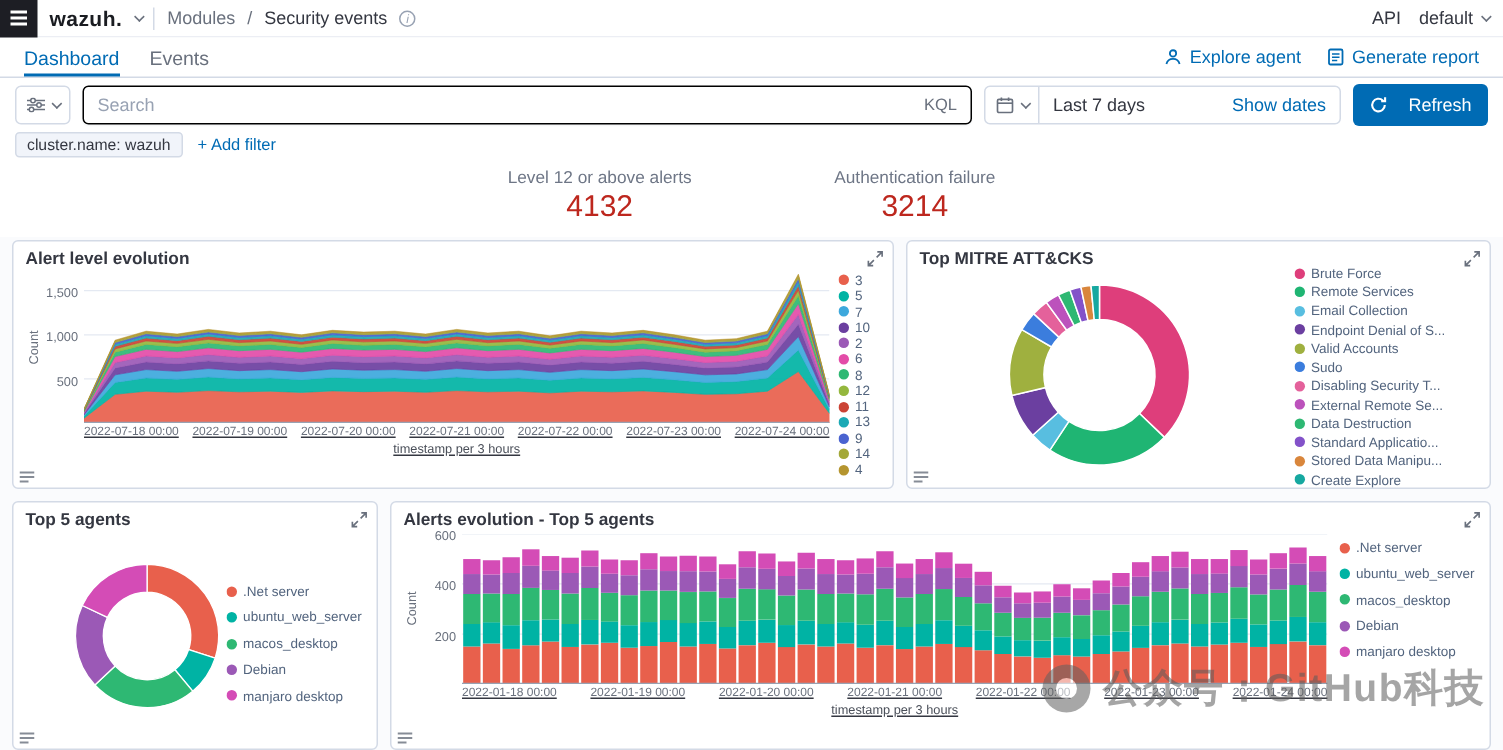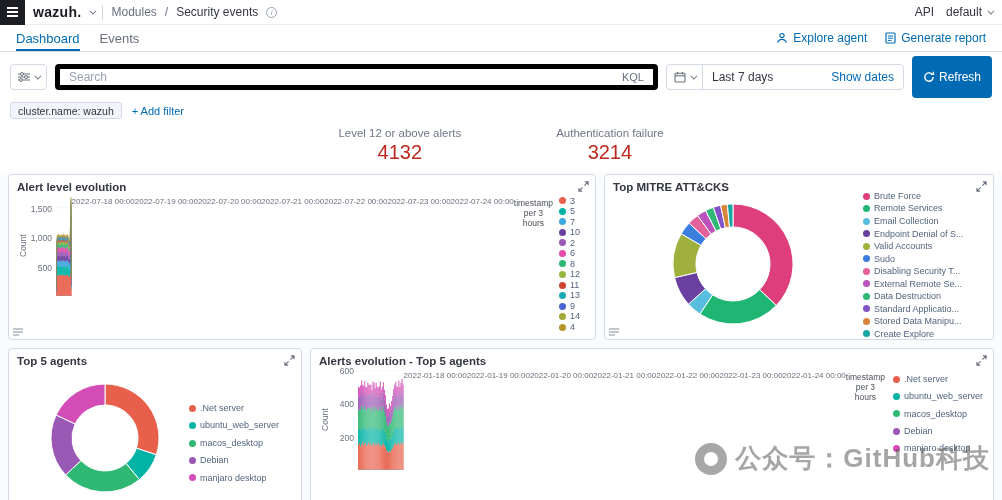--- a/index.html
+++ b/index.html
@@ -23,58 +23,58 @@
   
   .tabs-bar { height:27px; display:flex; align-items:stretch; padding:0 16px; border-bottom:1px solid #D3DAE6; gap:20px; background:#fff; }
   .tab { font-size:13px; color:#69707D; display:flex; align-items:center; cursor:pointer; }
   .tab.active { color:#006BB4; box-shadow: inset 0 -2px 0 #006BB4; }
   .tab-actions { margin-left:auto; display:flex; gap:18px; align-items:center; }
   .action-link { color:#006BB4; font-size:12px; display:flex; gap:5px; align-items:center; cursor:pointer; }
 
   
   .search-row { display:flex; align-items:center; gap:8px; padding:4px 10px; background:#fff; }
   .icon-btn { height:26px; border:1px solid #D3DAE6; border-radius:4px; background:#fff; display:flex; align-items:center; padding:0 7px; gap:4px; cursor:pointer; flex:none; }
-  .search-wrap { flex:1; height:26px; border:5px solid #000000; border-radius:4px; background:#fff; display:flex; align-items:center; padding:0 9px; box-shadow:0 1px 1px rgba(152,162,179,.1); }
+  .search-wrap { flex:1; height:26px; border:1px solid #000000; border-radius:4px; background:#fff; display:flex; align-items:center; padding:0 9px; box-shadow:0 1px 1px rgba(152,162,179,.1); }
   .search-wrap input { flex:1; border:none; outline:none; font-size:12px; color:#343741; font-family:"Liberation Sans", sans-serif; }
   .search-wrap input::placeholder { color:#98A2B3; }
   .kql { font-size:11px; color:#69707D; padding-left:6px; }
   .date-control { width:238px; height:26px; border:1px solid #D3DAE6; border-radius:4px; background:#fff; display:flex; align-items:center; flex:none; }
   .date-cal { display:flex; align-items:center; gap:4px; padding:0 7px; border-right:1px solid #D3DAE6; height:100%; cursor:pointer; }
   .time-range { font-size:12px; color:#343741; padding:0 9px; }
   .show-dates { margin-left:auto; font-size:12px; color:#006BB4; padding:0 9px; cursor:pointer; white-space:nowrap; }
-  .refresh-btn { background:#006BB4; color:#fff; border:none; border-radius:4px; height:42px; padding:0 11px; font-size:12px; display:flex; gap:4px; align-items:center; cursor:pointer; font-family:"Liberation Sans", sans-serif; flex:none; }
+  .refresh-btn { background:#006BB4; color:#fff; border:none; border-radius:4px; height:28px; padding:0 11px; font-size:12px; display:flex; gap:14px; align-items:center; cursor:pointer; font-family:"Liberation Sans", sans-serif; flex:none; }
 
   
   .filter-row { padding:0 10px 5px; display:flex; gap:10px; align-items:center; background:#fff; }
   .filter-pill { border:1px solid #D3DAE6; background:#F1F4FA; font-size:10.5px; color:#343741; padding:1.5px 7px; border-radius:3px; cursor:pointer; }
   .add-filter { color:#006BB4; font-size:11px; cursor:pointer; }
 
   
   .stats-row { display:flex; justify-content:center; gap:95px; padding:3px 0 8px; background:#fff; }
   .stat { text-align:center; }
   .stat-label { font-size:11.5px; color:#6E7686; }
   .stat-value { font-size:20px; margin-top:2px; font-weight:normal; }
 
   
   .charts { padding:2px 8px 4px; background:#FAFBFD; }
   .chart-row { display:flex; gap:8px; margin-bottom:8px; }
   .panel { background:#fff; border:1px solid #D3DAE6; border-radius:4px; position:relative; padding:6px 8px 2px; height:166px; }
   #panel-area { width:588px; flex:none; }
   #panel-mitre { flex:1; }
-  #panel-agents { width:294px; flex:none; }
+  #panel-agents { width:244px; flex:none; }
   #panel-bars { flex:1; }
   .panel-title { font-size:11.5px; font-weight:bold; color:#343741; }
   .expand-icon { position:absolute; top:6px; right:6px; cursor:pointer; }
   .panel-menu-icon { position:absolute; bottom:3px; left:4px; cursor:pointer; opacity:.8; }
 
   .chart-body { display:flex; height:136px; margin-top:3px; }
   .ylabel { width:11px; font-size:8.5px; color:#69707D; display:flex; align-items:center; justify-content:center; writing-mode:vertical-rl; transform:rotate(180deg); height:100px; }
   .yticks { position:relative; width:28px; height:100px; font-size:8.5px; color:#69707D; flex:none; }
   .yticks span { position:absolute; right:4px; }
-  .plot-col { flex:1; display:flex; flex-direction:row; min-width:0; }
+  .plot-col { flex:1; display:flex; flex-direction:column; min-width:0;text-decoration:underline; }
   svg.plot { width:100%; height:100px; display:block; }
   .xticks { display:flex; justify-content:space-between; font-size:8px; color:#69707D; margin-top:1px; white-space:nowrap; }
   .axis-caption { text-align:center; font-size:8.5px; color:#4A4F59; margin-top:2px; }
   .chart-legend { display:flex; flex-direction:column; font-size:9px; color:#52647E; }
   .legend-item { display:flex; align-items:center; gap:4px; cursor:pointer; line-height:1.15; white-space:nowrap; overflow:hidden; }
   .legend-dot { width:7px; height:7px; border-radius:50%; flex:none; }
   #area-legend { width:34px; padding-left:6px; gap:1px; }
   #mitre-legend { width:122px; margin-left:auto; padding-top:2px; gap:2.2px; }
   #agents-legend { width:104px; margin-left:auto; padding-top:10px; gap:7px; }
   #bars-legend { width:100px; padding-left:8px; padding-top:4px; gap:7px; }

